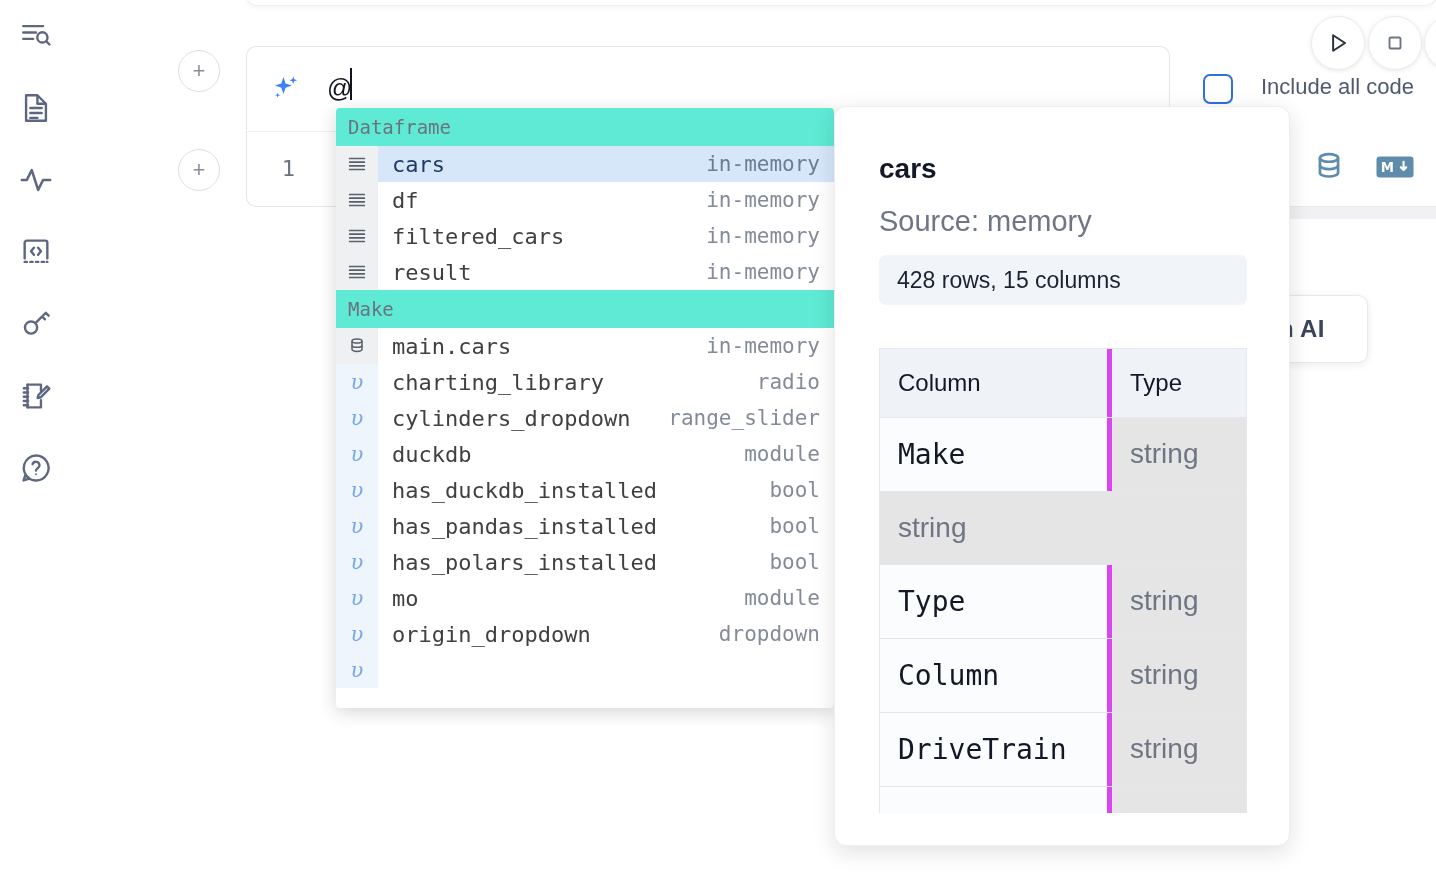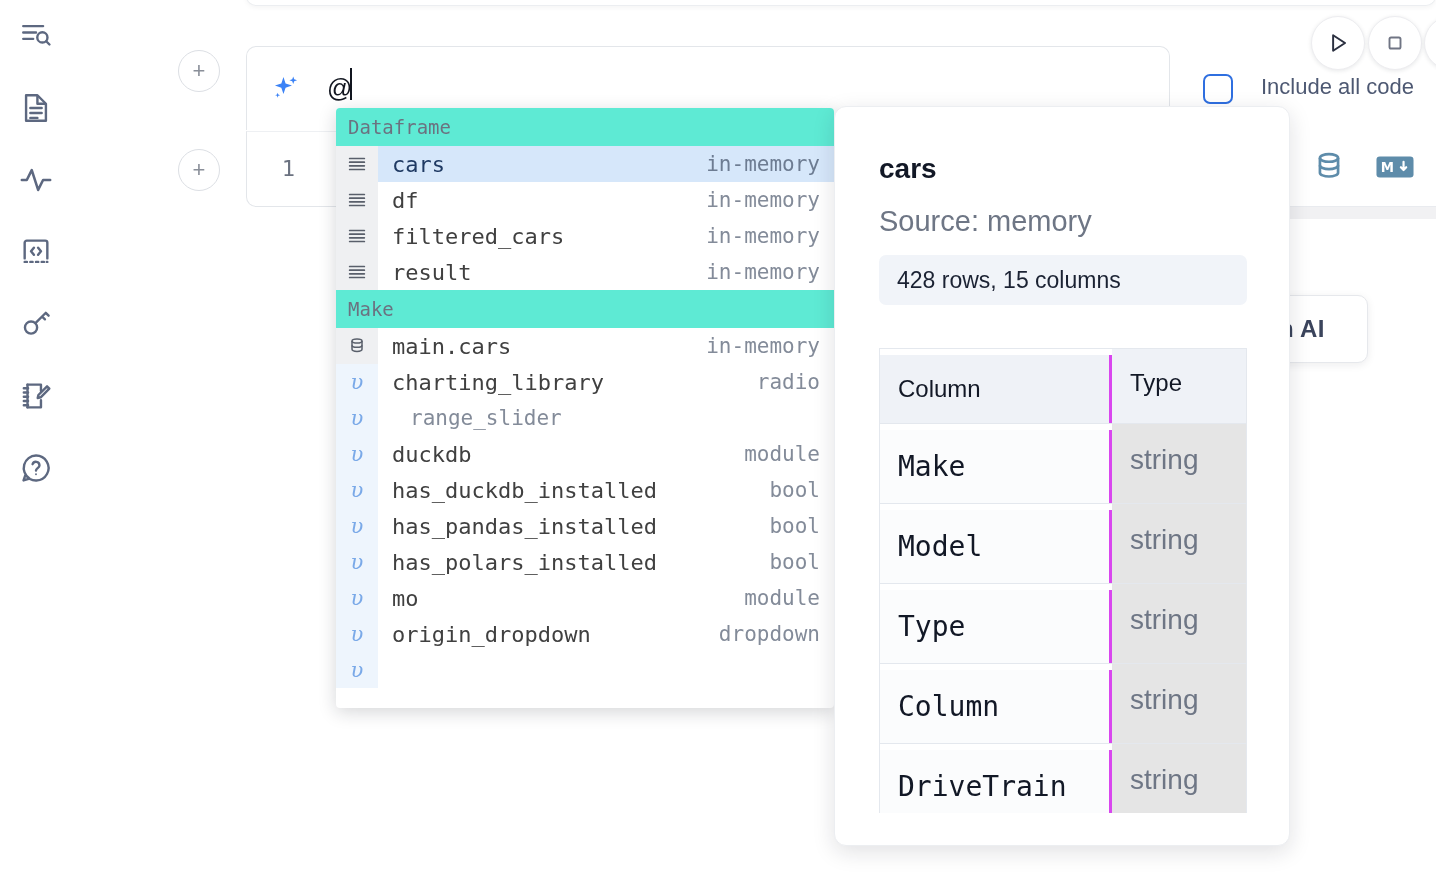--- a/index.html
+++ b/index.html
@@ -181,24 +181,23 @@
   .detail-table {
     position: absolute; left: 44px; top: 241px; width: 368px; height: 465px;
     border: 1px solid #e4e8ee; border-bottom: none; overflow: hidden;
   }
   .dt-row { display: flex; border-bottom: 1px solid #e4e8ee; }
   .dt-head .dt-c { background: #eff2f7; font-size: 24px; color: #121826; }
   .dt-c {
     padding: 20px 0 20px 18px; font-size: 28px;
   }
   .dt-c.col {
-    flex: 0 0 232px; border-right: 3px solid #d946ef;
+    flex: 0 0 232px; border-right: 5px solid #d946ef;
     font-family: "DejaVu Sans Mono", monospace; color: #121826;
     background: #fbfcfd;
-    margin-top: 6px;
   }
   .dt-c.typ {
     flex: 1; color: #6e7685; background: #e5e5e5;
     font-family: "Liberation Sans", sans-serif;
   }
   .dt-head .dt-c.col, .dt-head .dt-c.typ {
     background: #eff2f7; font-family: "Liberation Sans", sans-serif; color: #121826;
   }
 </style>
 </head>
@@ -392,20 +391,21 @@
       <div class="ac-row var">
         <span class="ac-icon">υ</span>
         <span class="ac-name-wrap">
           <span class="ac-name">charting_library</span>
           <span class="ac-meta">radio</span>
         </span>
       </div>
       <div class="ac-row var">
         <span class="ac-icon">υ</span>
         <span class="ac-name-wrap">
+          <span class="ac-name">cylinders_dropdown</span>
           <span class="ac-meta">range_slider</span>
         </span>
       </div>
       <div class="ac-row var">
         <span class="ac-icon">υ</span>
         <span class="ac-name-wrap">
           <span class="ac-name">duckdb</span>
           <span class="ac-meta">module</span>
         </span>
       </div>
@@ -460,21 +460,20 @@
     <div class="detail-table" id="detail-table">
         <div class="dt-row dt-head">
           <div class="dt-c col">Column</div>
           <div class="dt-c typ">Type</div>
         </div>
         <div class="dt-row">
           <div class="dt-c col">Make</div>
           <div class="dt-c typ">string</div>
         </div>
         <div class="dt-row">
-          <div class="dt-c col">Model</div>
           <div class="dt-c typ">string</div>
         </div>
         <div class="dt-row">
           <div class="dt-c col">Type</div>
           <div class="dt-c typ">string</div>
         </div>
         <div class="dt-row">
           <div class="dt-c col">Column</div>
           <div class="dt-c typ">string</div>
         </div>

